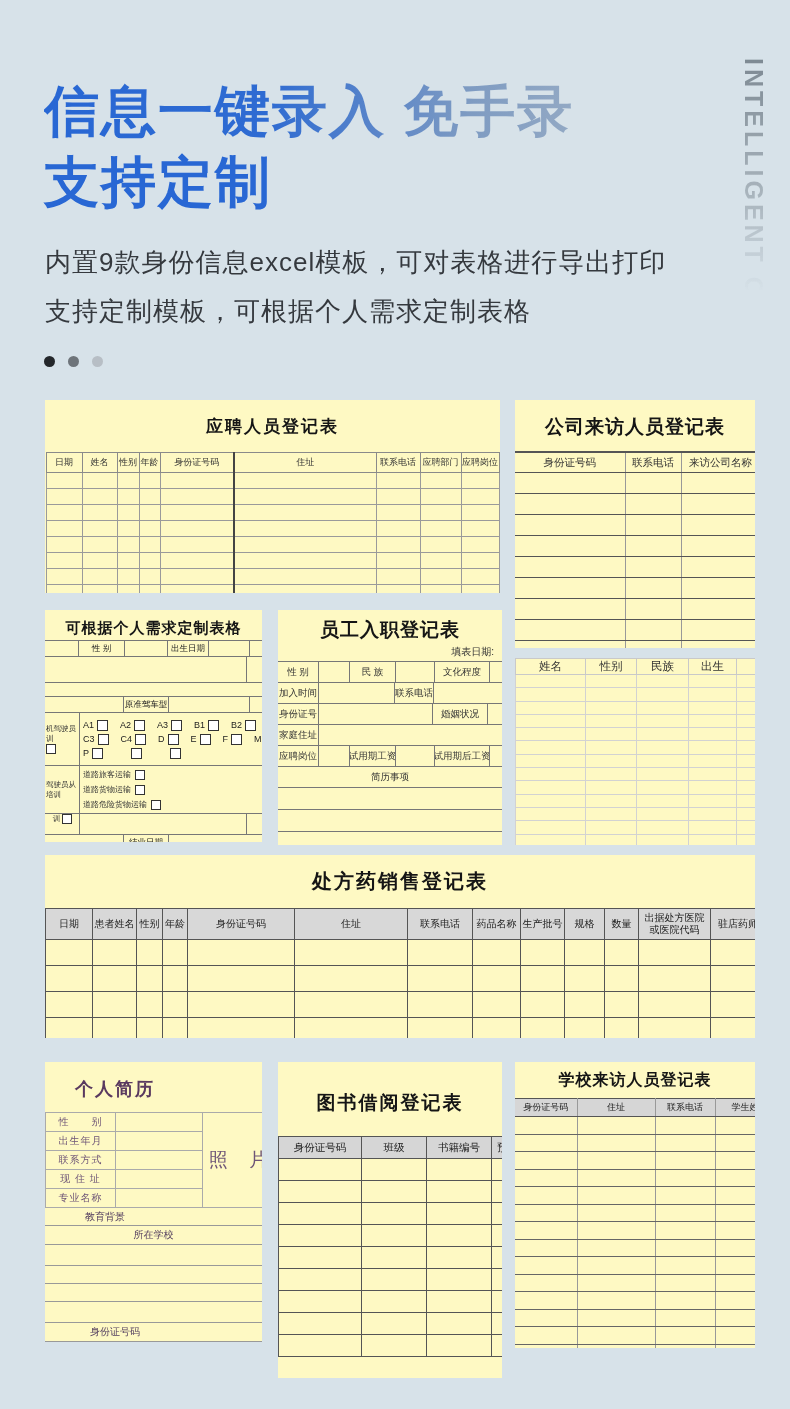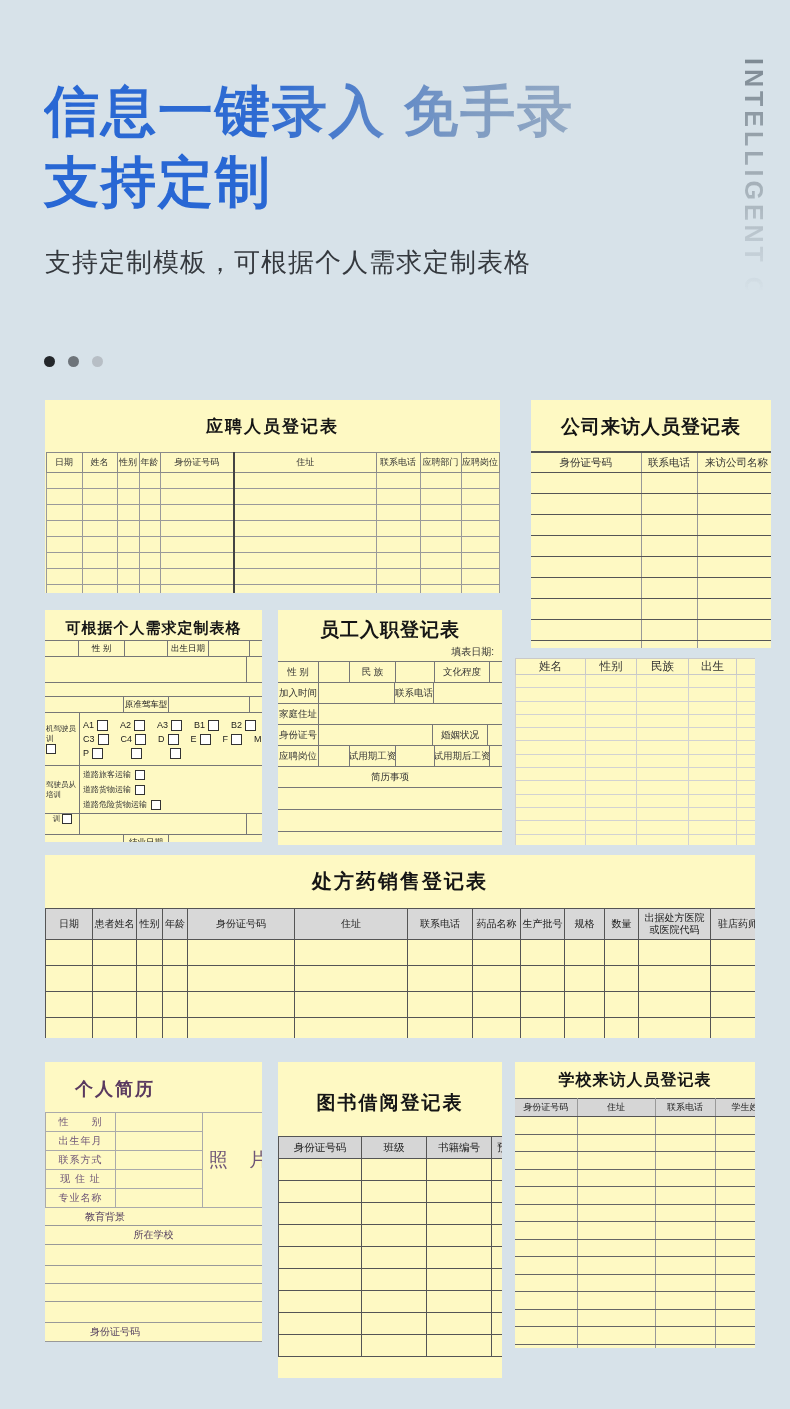--- a/index.html
+++ b/index.html
@@ -27,21 +27,21 @@
   table{border-collapse:collapse;table-layout:fixed;}
   td,th{padding:0;font-weight:normal;overflow:hidden;white-space:nowrap;}
   
   .card-a{left:45px;top:400px;width:455px;height:193px;}
   .card-a .tbl-title{padding-top:15px;font-size:17px;letter-spacing:2px;}
   .card-a table{width:453px;margin:14px auto 0;}
   .card-a th{height:19px;font-size:9px;color:#333;border:1px solid #8a8a8a;}
   .card-a td{height:15px;border:1px solid #9a9a9a;}
   .card-a .dark-r{border-right:2px solid #444 !important;}
   
-  .card-b{left:515px;top:400px;width:240px;height:248px;margin-left:16px;}
+  .card-b{left:515px;top:400px;width:240px;height:248px;}
   .card-b .tbl-title{padding-top:14px;font-size:19px;letter-spacing:1px;}
   .card-b table{width:245px;margin:11px 0 0 0;}
   .card-b th{height:19px;font-size:10.5px;color:#333;border-top:2px solid #555;border-bottom:1px solid #555;border-right:1px solid #999;}
   .card-b td{height:20px;border-bottom:1px solid #555;border-right:1px solid #999;}
   
   .card-c{left:45px;top:610px;width:217px;height:232px;font-size:8.5px;}
   .card-c .tbl-title{padding-top:9px;font-size:15px;letter-spacing:1px;height:21px;}
   .c-grid{border-top:1px solid #777;}
   .c-row{display:flex;border-bottom:1px solid #777;}
   .c-cell{border-right:1px solid #777;display:flex;align-items:center;justify-content:center;overflow:hidden;}
@@ -94,20 +94,21 @@
 </style>
 </head>
 <body>
 
 <div class="abs hero-title">
   <div class="hero-line1">信息一键录入 免手录</div>
   <div class="hero-line2">支持定制</div>
 </div>
 
 <div class="abs hero-desc">
+  <div>内置9款身份信息excel模板，可对表格进行导出打印</div>
   <div>支持定制模板，可根据个人需求定制表格</div>
 </div>
 
 <div class="abs dots">
   <span class="dot" style="background: rgb(36, 39, 43);"></span>
   <span class="dot" style="background: rgb(110, 116, 122);"></span>
   <span class="dot" style="background: rgb(183, 190, 197);"></span>
 </div>
 
 <div class="abs watermark">INTELLIGENT OFFICE</div>
@@ -442,27 +443,27 @@
       <div class="d-cell" style="width:54px">文化程度</div>
       <div class="d-cell last" style="flex:1"></div>
     </div>
     <div class="d-row">
       <div class="d-cell" style="width:40px">加入时间</div>
       <div class="d-cell" style="width:75px"></div>
       <div class="d-cell" style="width:38px">联系电话</div>
       <div class="d-cell last" style="flex:1"></div>
     </div>
     <div class="d-row">
-      <div class="d-cell" style="width:40px">家庭住址</div>
-      <div class="d-cell last" style="flex:1"></div>
-    </div>
-    <div class="d-row">
       <div class="d-cell" style="width:40px">身份证号</div>
       <div class="d-cell" style="width:113px"></div>
       <div class="d-cell" style="width:54px">婚姻状况</div>
+      <div class="d-cell last" style="flex:1"></div>
+    </div>
+    <div class="d-row">
+      <div class="d-cell" style="width:40px">家庭住址</div>
       <div class="d-cell last" style="flex:1"></div>
     </div>
     <div class="d-row">
       <div class="d-cell" style="width:40px">应聘岗位</div>
       <div class="d-cell" style="width:30px"></div>
       <div class="d-cell" style="width:45px">试用期工资</div>
       <div class="d-cell" style="width:38px"></div>
       <div class="d-cell" style="width:54px">试用期后工资</div>
       <div class="d-cell last" style="flex:1"></div>
     </div>

